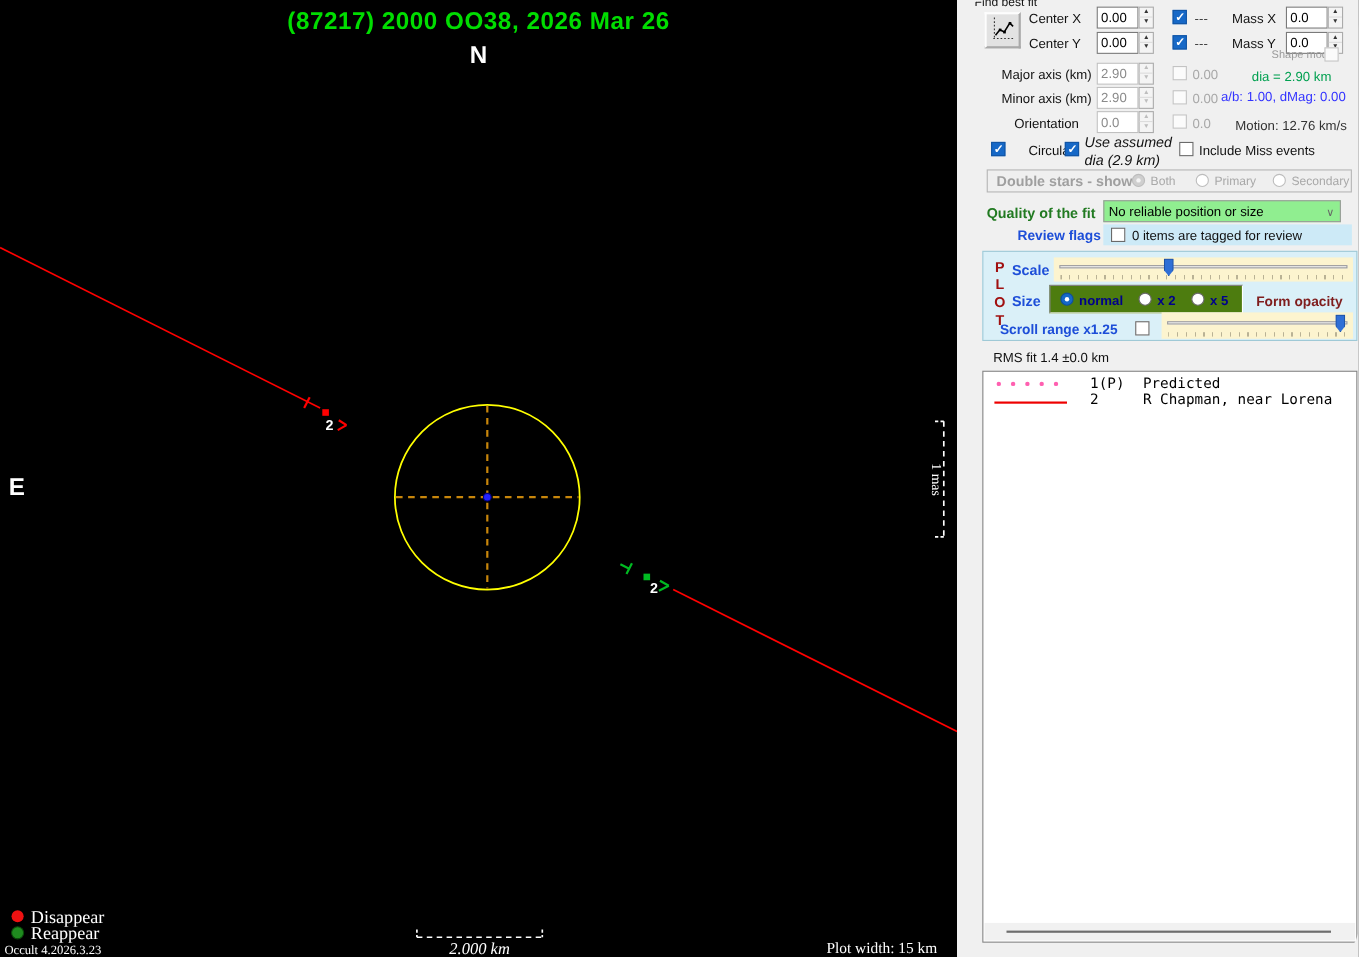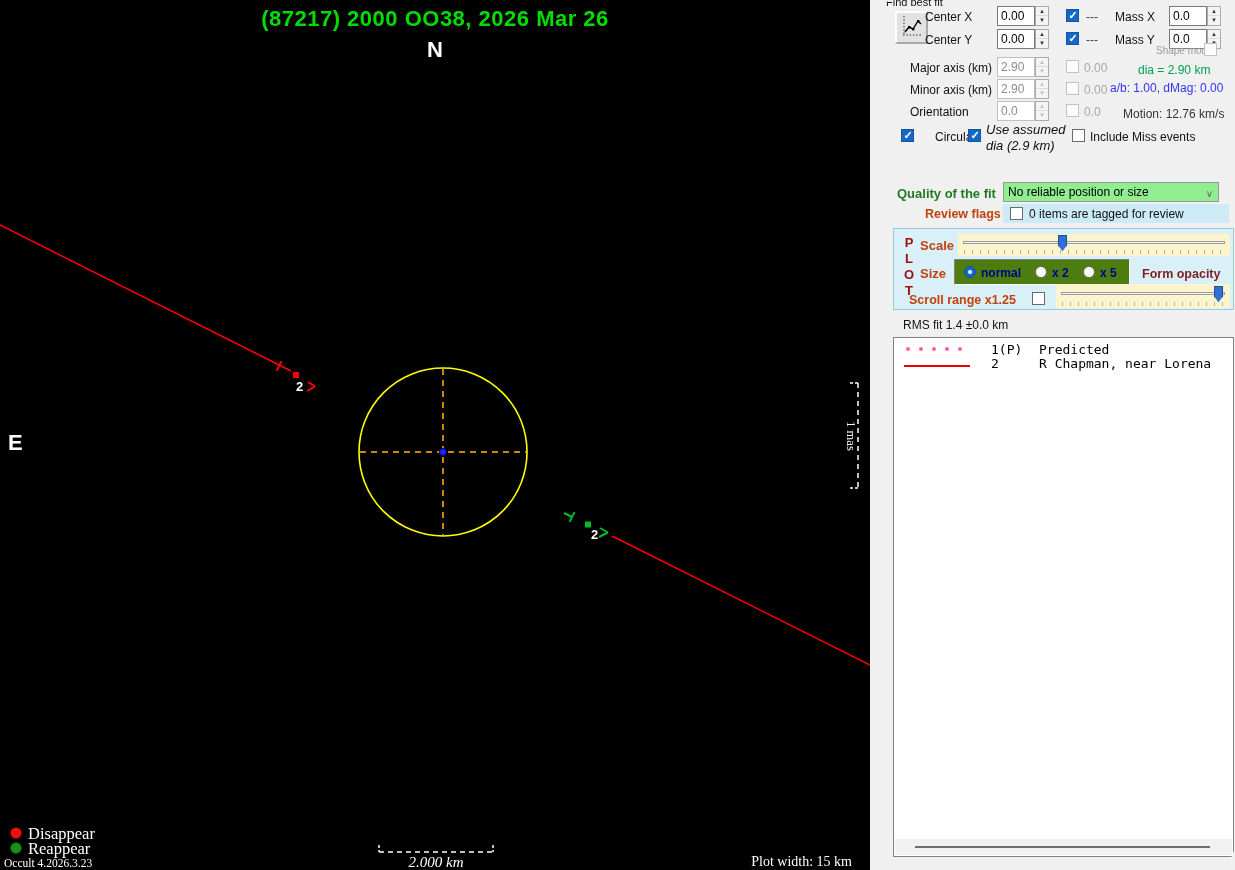--- a/index.html
+++ b/index.html
@@ -10,39 +10,39 @@
   #plot { position:absolute; left:0; top:0; width:870px; height:870px; background:#000; }
   #plot-title { position:absolute; left:0; top:6px; width:870px; text-align:center; color:#00dd00; font-size:22px; font-weight:bold; letter-spacing:.5px; }
   #north-label { position:absolute; left:0; top:37px; width:870px; text-align:center; color:#fff; font-size:22px; font-weight:bold; }
   #east-label { position:absolute; left:8px; top:430px; color:#fff; font-size:22px; font-weight:bold; }
   #plot svg { position:absolute; left:0; top:0; }
 
   
   #panel { position:absolute; left:870px; top:0; width:365px; height:870px; background:#f0f0f0; overflow:hidden; font-size:12px; color:#000;border-radius:26px; }
   .abs { position:absolute; }
   .lbl { position:absolute; font-size:12px; color:#111; white-space:nowrap; }
-  .rlbl { text-align:left; }
+  .rlbl { text-align:center; }
   .field { position:absolute; height:20px; border:1px solid #7a7a7a; background:#fff; font-size:12px; font-family:"Liberation Sans",sans-serif; padding:0 3px; color:#000; }
   .field:disabled, .field.dis { color:#8b8b8b; background:#fff; border-color:#c0c0c0; }
   .spin { position:absolute; width:14px; height:20px; border:1px solid #ababab; background:#f4f4f4; }
   .spin div { height:9px; line-height:8px; text-align:center; font-size:6px; color:#333; border-bottom:1px solid #dcdcdc; }
   .spin div:last-child { border-bottom:none; }
   .spin.dis div { color:#bdbdbd; }
   .cb { position:absolute; width:13px; height:13px; border:1px solid #6a6a6a; background:#fff; }
   .cb.checked { background:#1668c7; border-color:#1255a4; }
   .cb.checked::after { content:"✓"; position:absolute; left:1.5px; top:-1px; color:#fff; font-size:11px; font-weight:bold; }
   .cb.dis { border-color:#c3c3c3; background:#fbfbfb; }
   .radio { position:absolute; width:12px; height:12px; border-radius:50%; border:1px solid #6a6a6a; background:#fff; }
   .radio.sel { background:#1668c7; border-color:#0f4f9c; }
   .radio.sel::after { content:""; position:absolute; left:3px; top:3px; width:4px; height:4px; border-radius:50%; background:#fff; }
   .radio.dis { border-color:#bdbdbd; }
   .radio.dis.sel { background:#cfcfcf; border-color:#bdbdbd; }
   .radio.dis.sel::after { background:#f5f5f5; }
   .grayb { color:#9f9f9f; font-weight:bold; }
-  .darkred { color:#c2410c; font-weight:bold; }
+  .darkred { color:#1d4ed8; font-weight:bold; }
   .navy { color:#00008b; font-weight:bold; }
 
   #chart-btn { position:absolute; left:25px; top:11px; width:33px; height:33px; background:#e2e2e2; border:2px outset #fdfdfd; }
   #dbl-group { position:absolute; left:27px; top:154px; width:332px; height:21px; border:1px solid #b5b5b5; background:#efefef; }
   #quality-dd { position:absolute; left:133px; top:182px; width:216px; height:20px; background:#90ee90; border:1px solid #999; line-height:18px; padding-left:4px; font-size:12px; }
   #quality-dd .chev { position:absolute; right:5px; top:2px; color:#666; font-size:10px; }
   #review-panel { position:absolute; left:133px; top:204px; width:226px; height:19px; background:#cdeaf7; }
 
   #plot-box { position:absolute; left:23px; top:228px; width:341px; height:82px; background:#daf0f8; border:1px solid #9fc9d6; }
   .vletters { position:absolute; left:9px; top:6px; color:#a01010; font-weight:bold; font-size:13px; line-height:16px; text-align:center; width:12px; }
@@ -207,20 +207,29 @@
     <div class="lbl" style="left:214px; top:105px; color:#a8a8a8;">0.0</div>
     <div class="lbl" style="left:253px; top:107px; color:#333;">Motion: 12.76 km/s</div>
 
     <div class="cb checked" style="left:31px; top:129px;"></div>
     <div class="lbl" style="left:49px; top:130px;margin-left:16px;">Circular</div>
     <div class="cb checked" style="left:98px; top:129px;"></div>
     <div class="lbl" style="left:116px; top:122px; width:84px; white-space:normal; font-size:13px; line-height:1.2;font-style:italic;">Use assumed dia (2.9 km)</div>
     <div class="cb" style="left:202px; top:129px;"></div>
     <div class="lbl" style="left:220px; top:130px;">Include Miss events</div>
 
+    <div id="dbl-group">
+      <div class="lbl grayb" style="left:8px; top:2px; font-size:13px;">Double stars - show</div>
+      <div class="radio dis sel" style="left:131px; top:3px;"></div>
+      <div class="lbl" style="left:148px; top:4px; font-size:11px; color:#a8a8a8;">Both</div>
+      <div class="radio dis" style="left:189px; top:3px;"></div>
+      <div class="lbl" style="left:206px; top:4px; font-size:11px; color:#a8a8a8;">Primary</div>
+      <div class="radio dis" style="left:259px; top:3px;"></div>
+      <div class="lbl" style="left:276px; top:4px; font-size:11px; color:#a8a8a8;">Secondary</div>
+    </div>
 
     <div class="lbl" style="left:27px; top:186px; font-size:13px; font-weight:bold; color:#217a21;">Quality of the fit</div>
     <div id="quality-dd">
       <span>No reliable position or size</span>
       <span class="chev">∨</span>
     </div>
 
     <div class="lbl darkred" style="left:55px; top:207px; font-size:12.5px;">Review flags</div>
     <div id="review-panel">
       <div class="cb" style="left:7px; top:3px;"></div>

